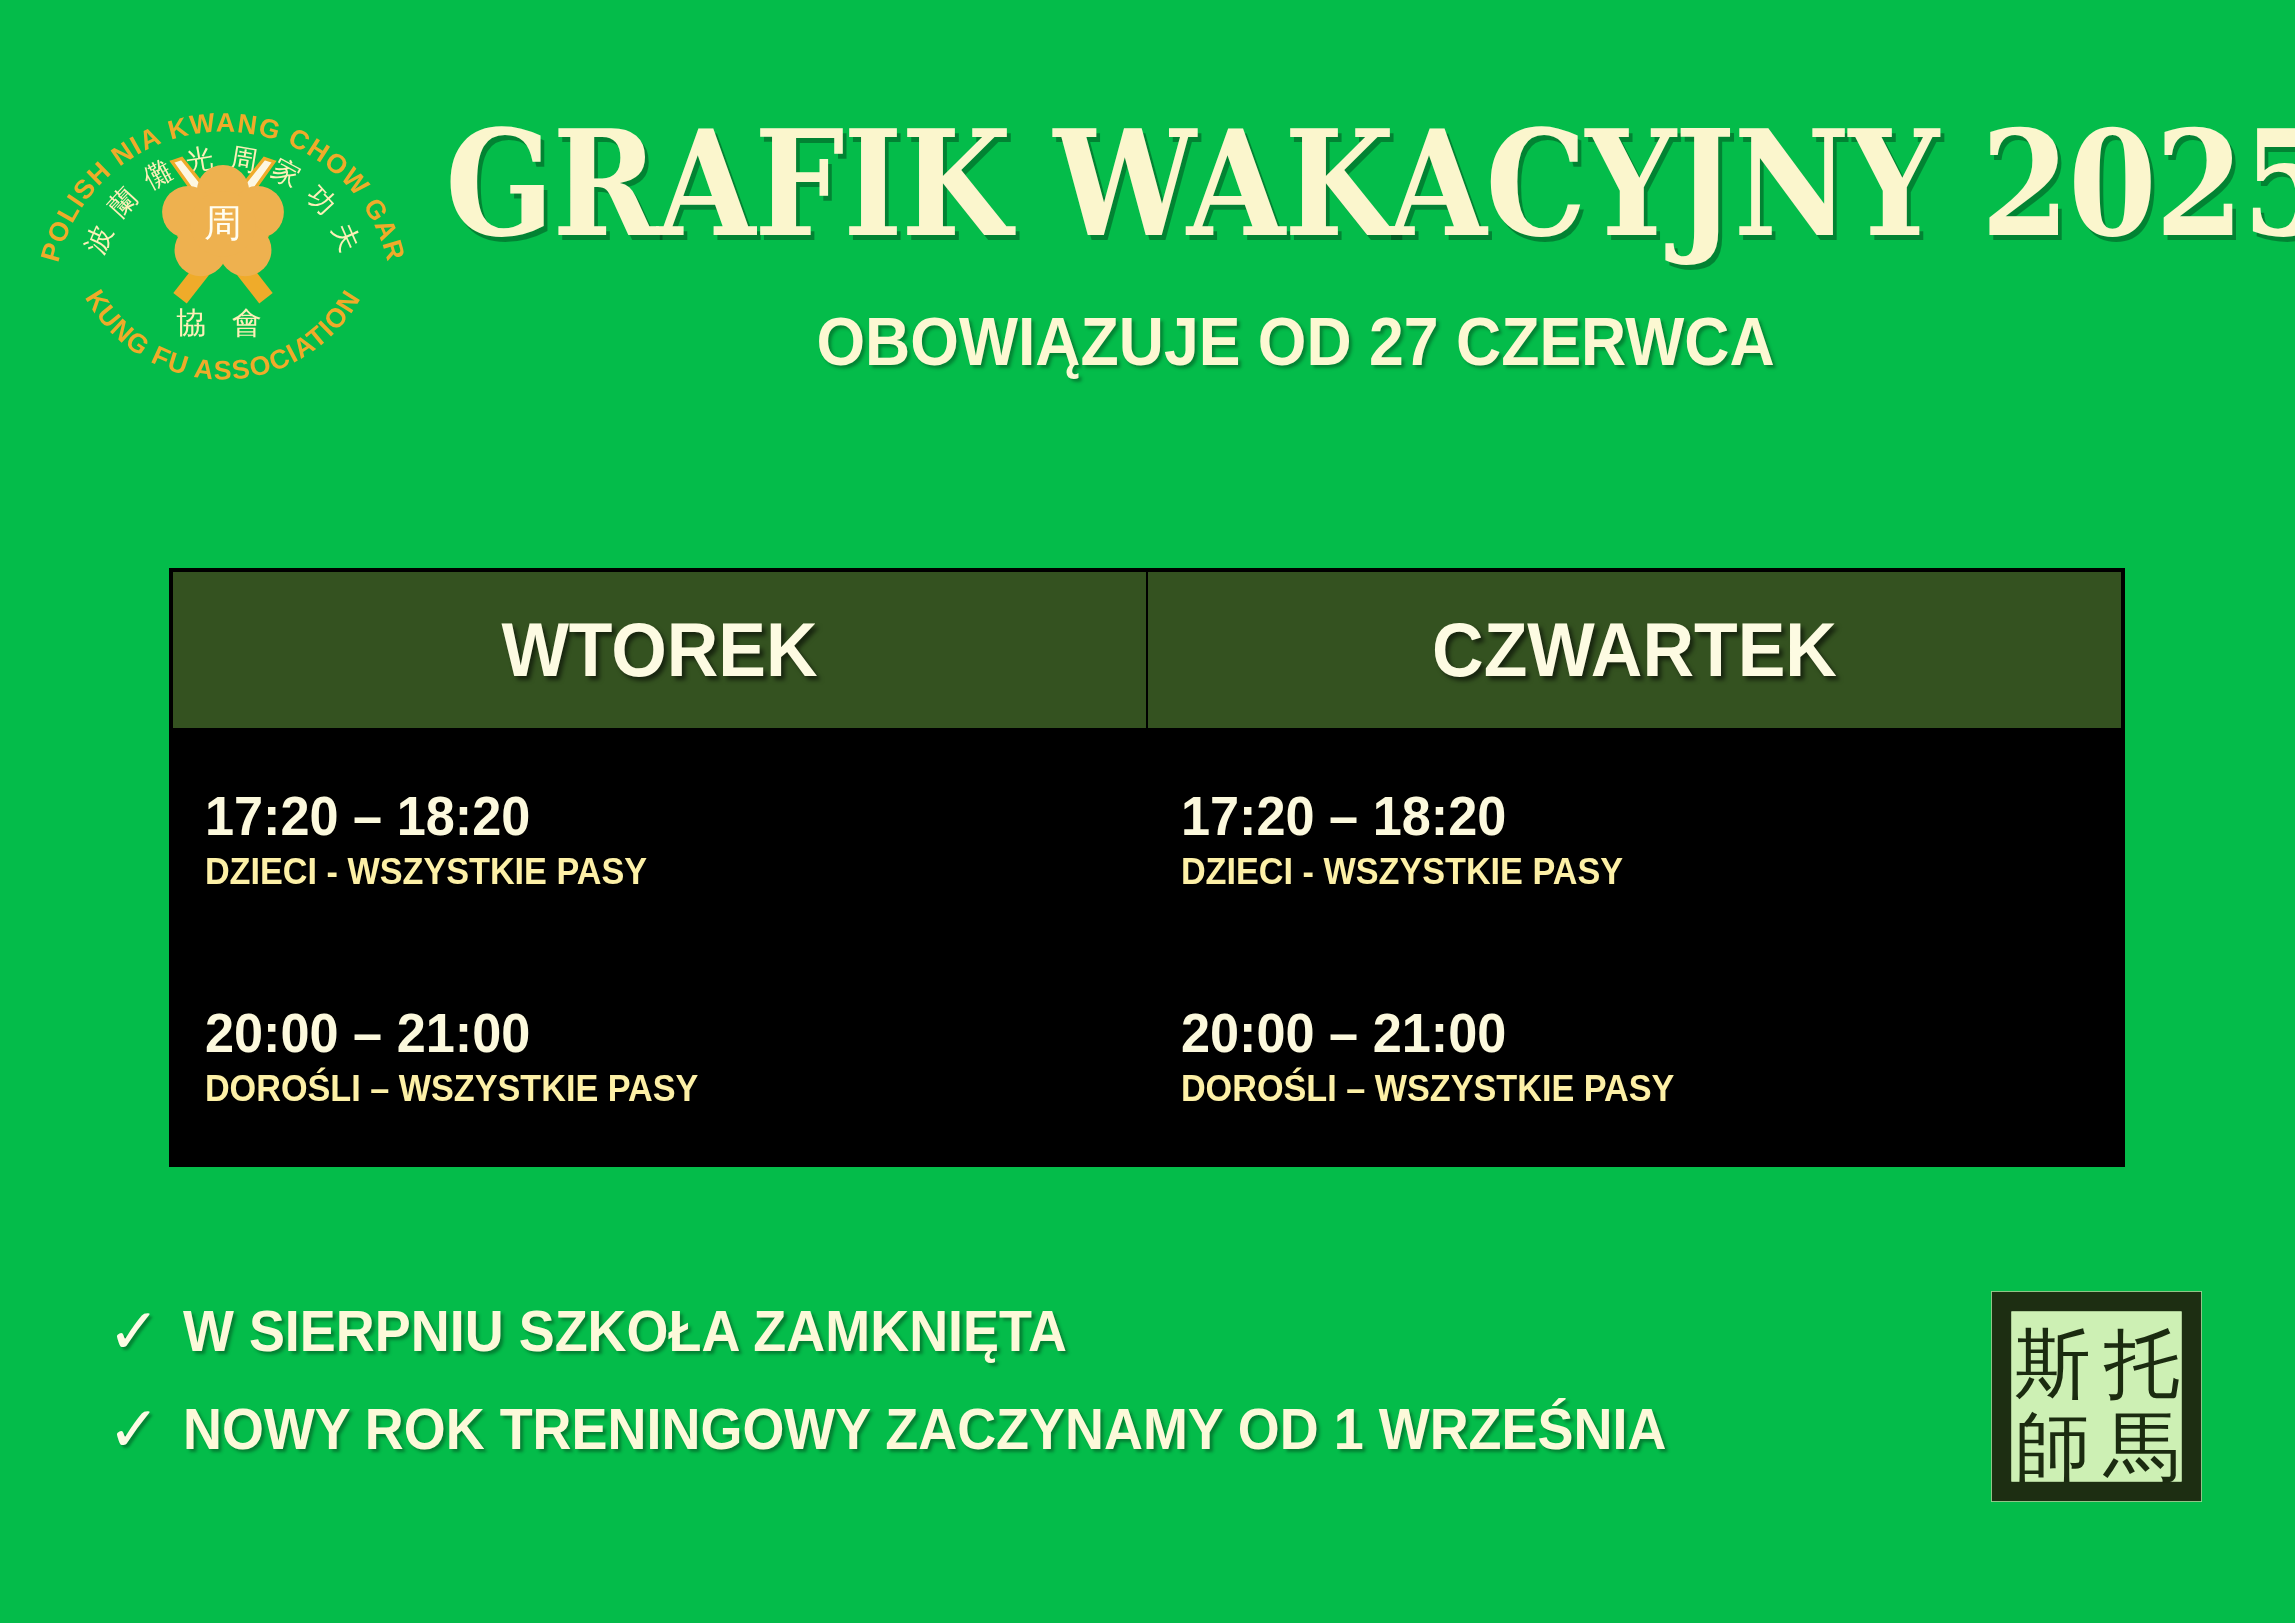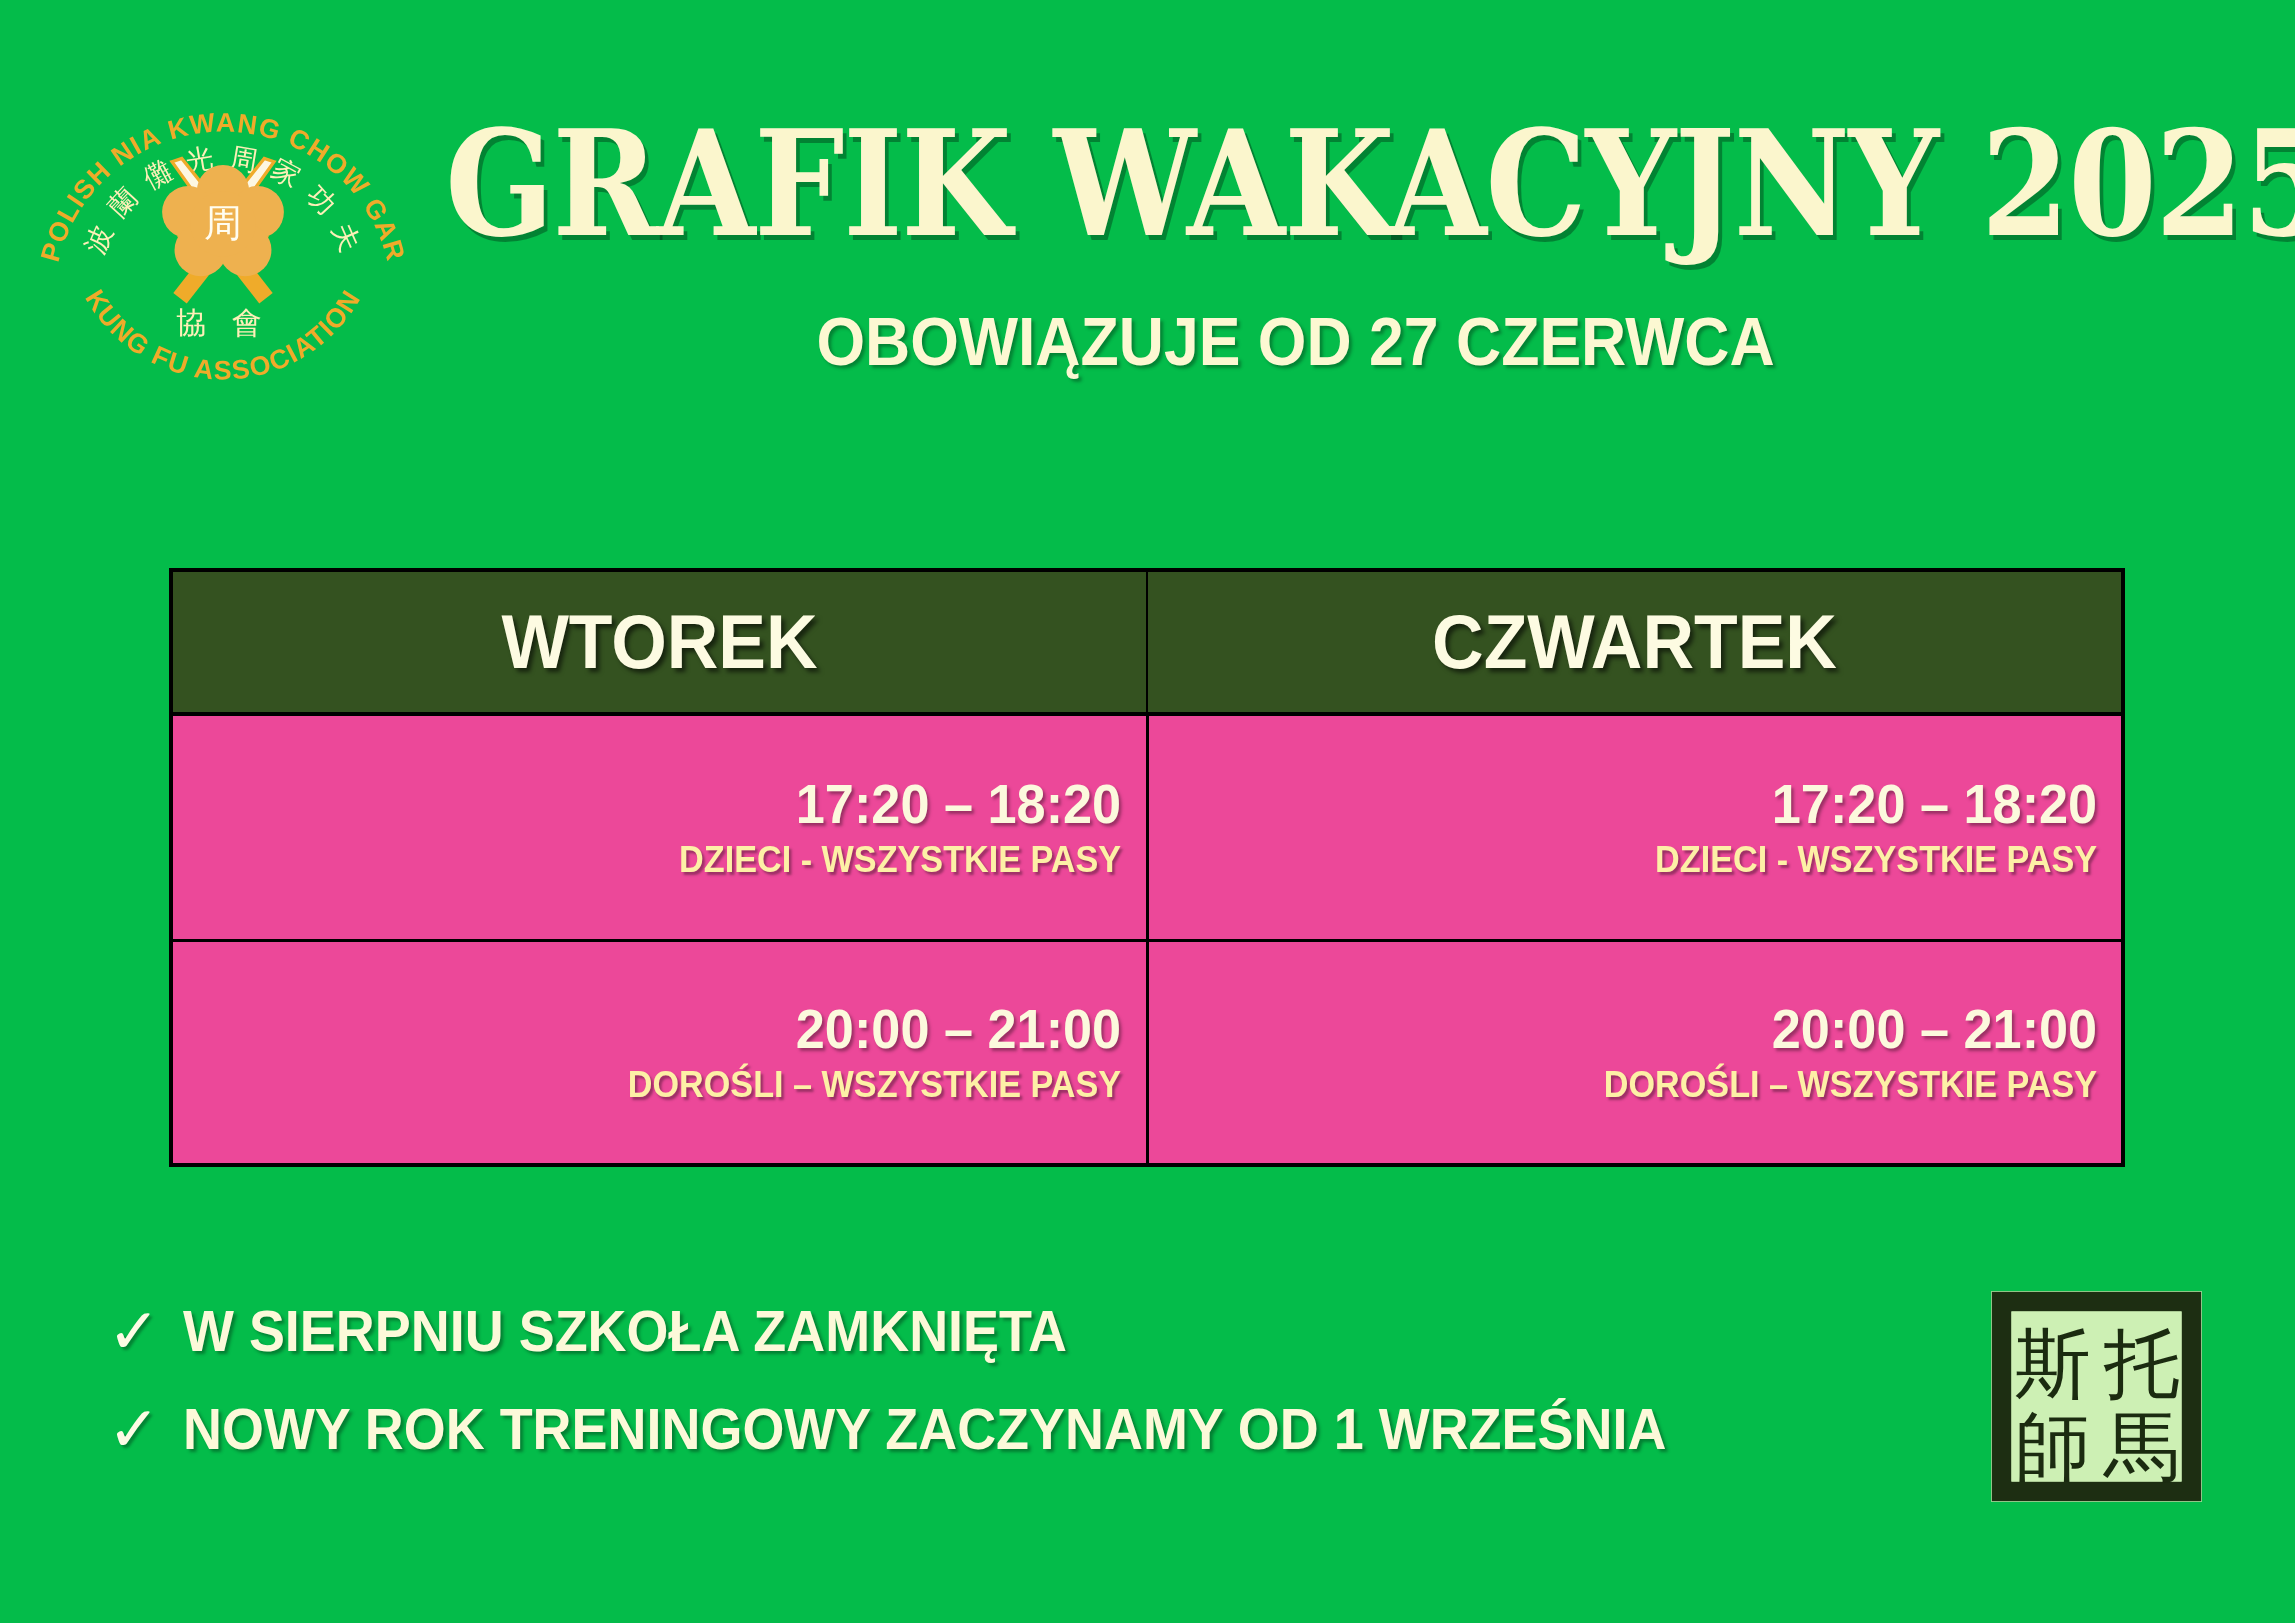--- a/index.html
+++ b/index.html
@@ -52,44 +52,44 @@
     border:4.6px solid #000;
     background:#04bc4a;
     box-sizing:border-box;
     box-shadow: inset 0 0 0 4.6px #0dc454, inset 0 0 0 9.2px #000;
   }
   table#sched {
     width:100%; height:100%;
     border-collapse:collapse;
     table-layout:fixed;
   }
-  table#sched td, table#sched th { padding:0; margin:0; }
+  table#sched td, table#sched th { padding:8px; margin:0; }
 
   th.dayhead {
     background:#345220;
     height:140px;
     vertical-align:middle;
     text-align:center;
     border-bottom:4.6px solid #000;
   }
   th.dayhead.left  { border-right:2.6px solid #000; }
   .dayhead-label {
     display:block;
     font-weight:bold;
     font-size:76px;
     line-height:1;
     color:#fdfbe2;
     text-shadow: 3.9px 3.9px 4.6px rgba(0,0,0,0.55);
     transform:scaleX(0.94);
   }
 
   td.slot {
-    background:#ec4899;
+    background:#000000;
     vertical-align:middle;
-    text-align:right;
+    text-align:left;
     height:145px;
     border-top:3.9px solid #000;
   }
   td.slot.left  { border-right:3.3px solid #000; box-shadow: 5.9px 0 0 -2.6px #04bc4a, 9.2px 0 0 -5.9px #000; }
   tr.row1 td.slot { border-top:none; }
 
   .slot-time {
     display:block;
     font-weight:bold;
     font-size:55px;

